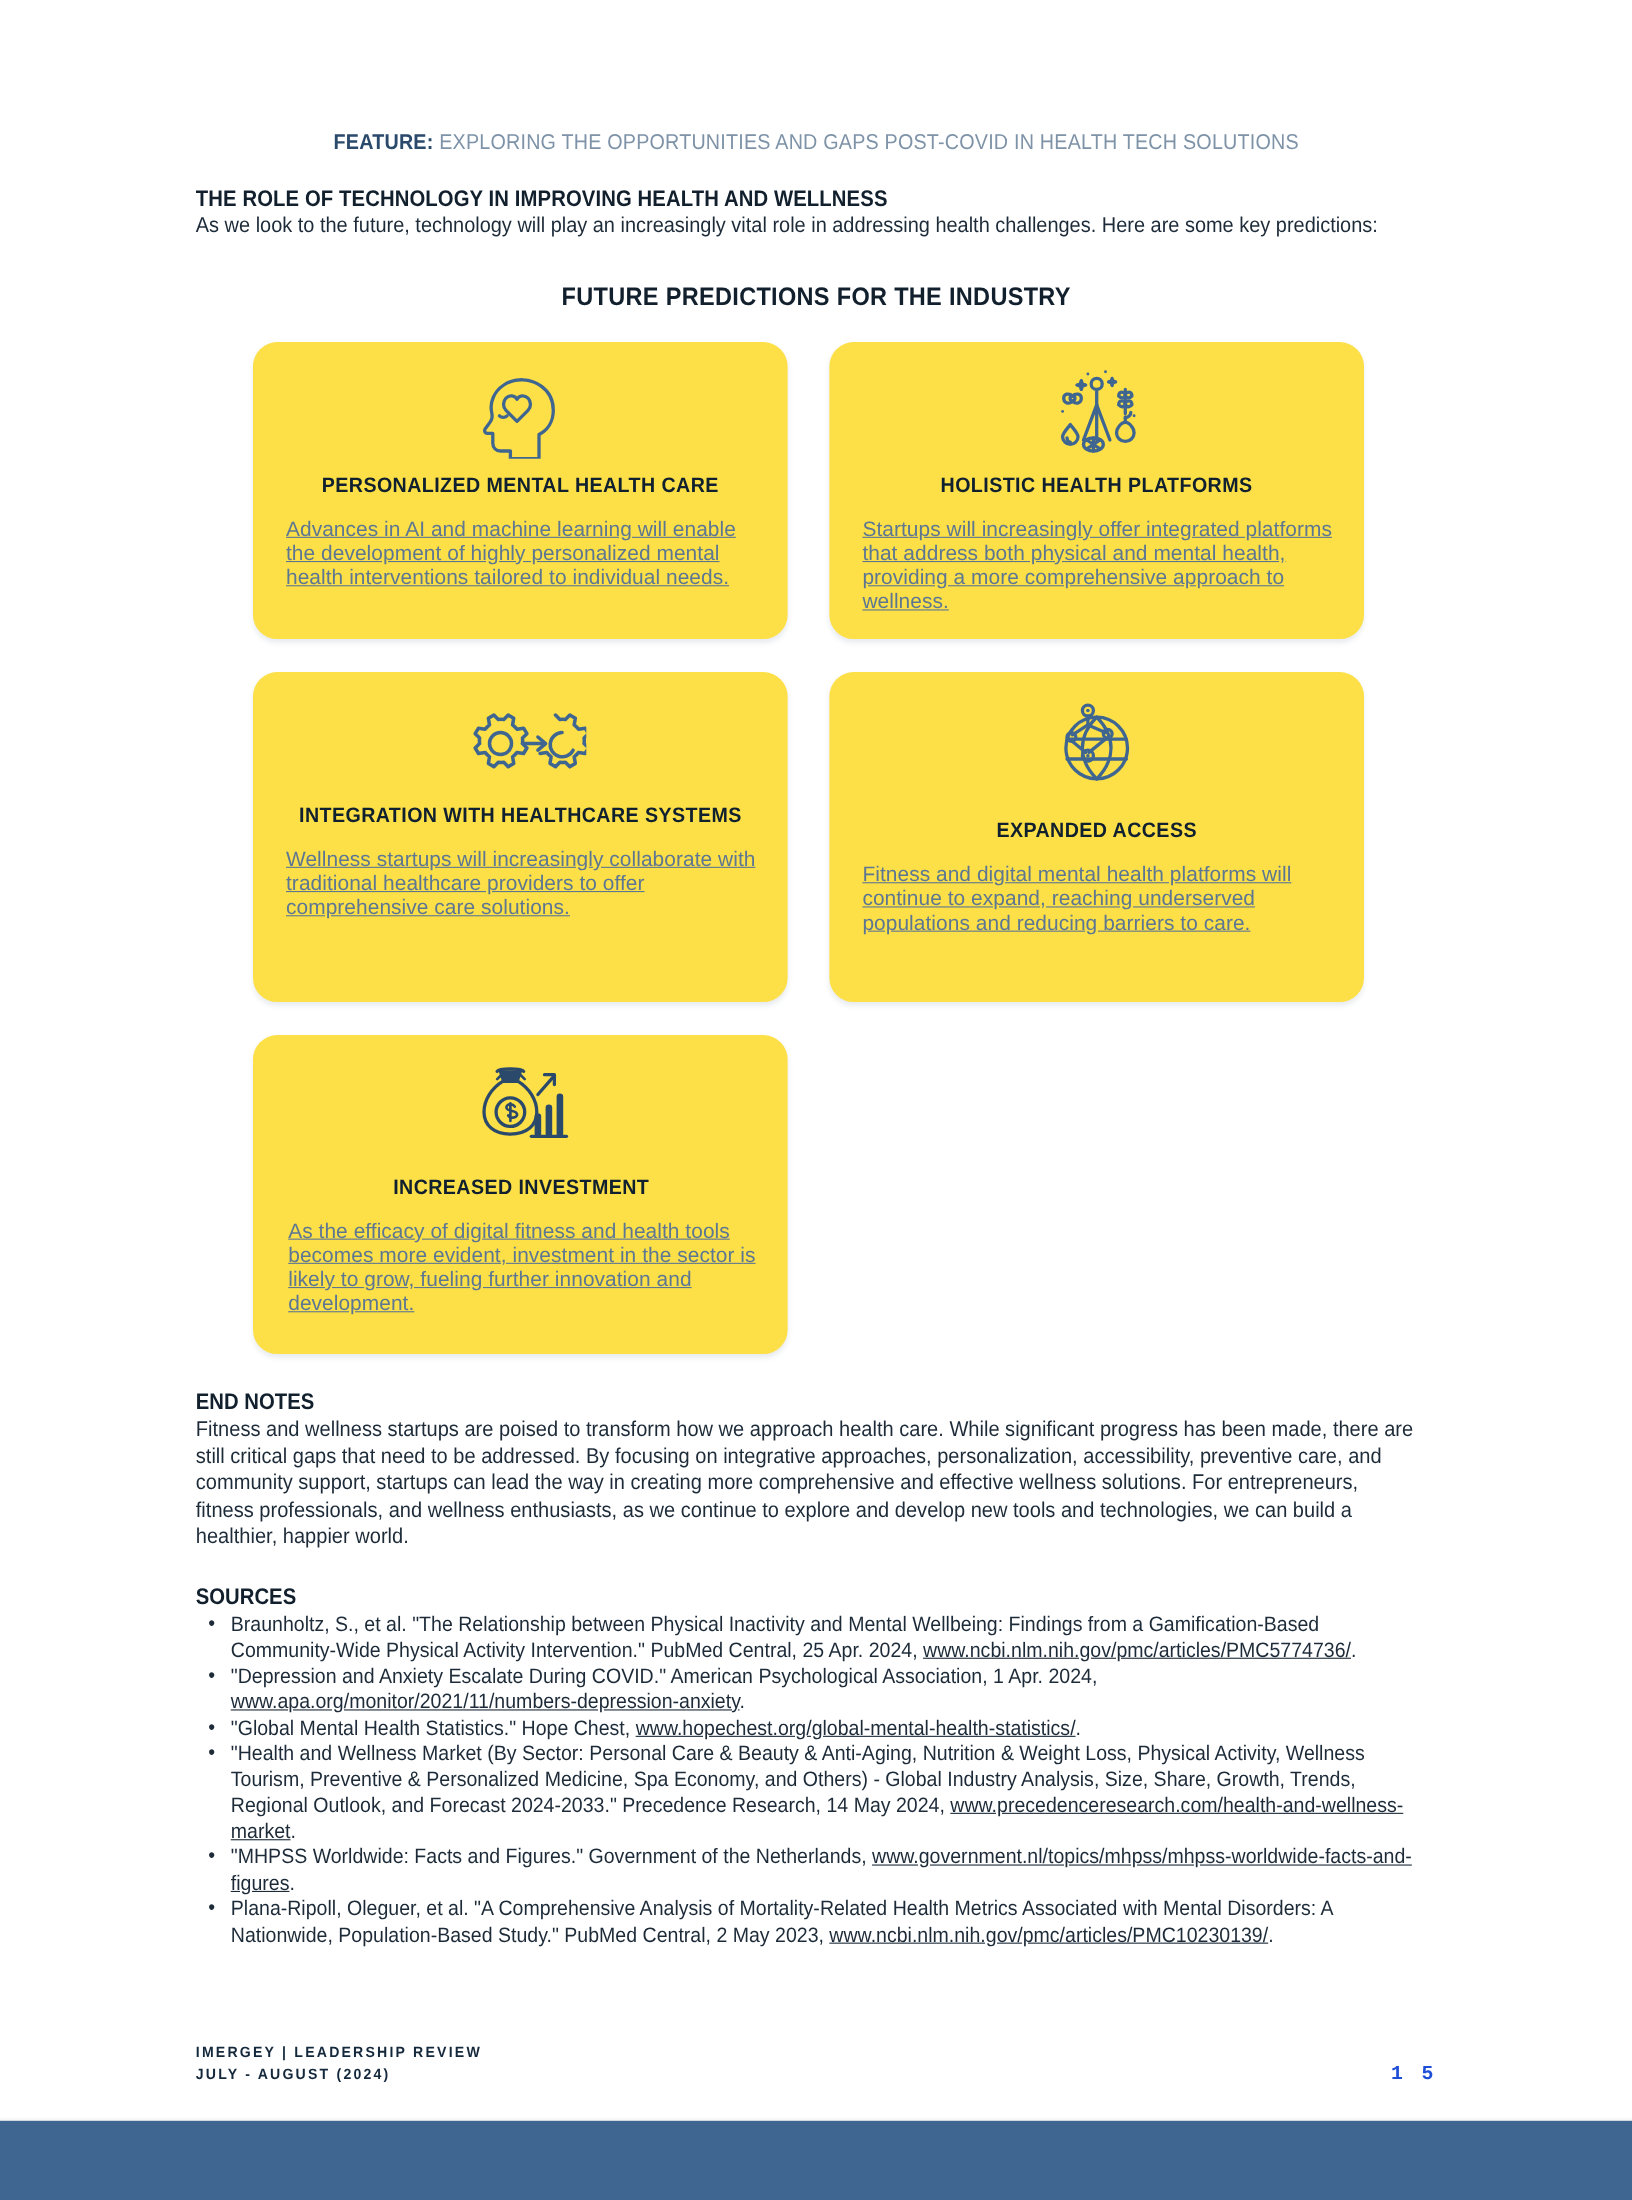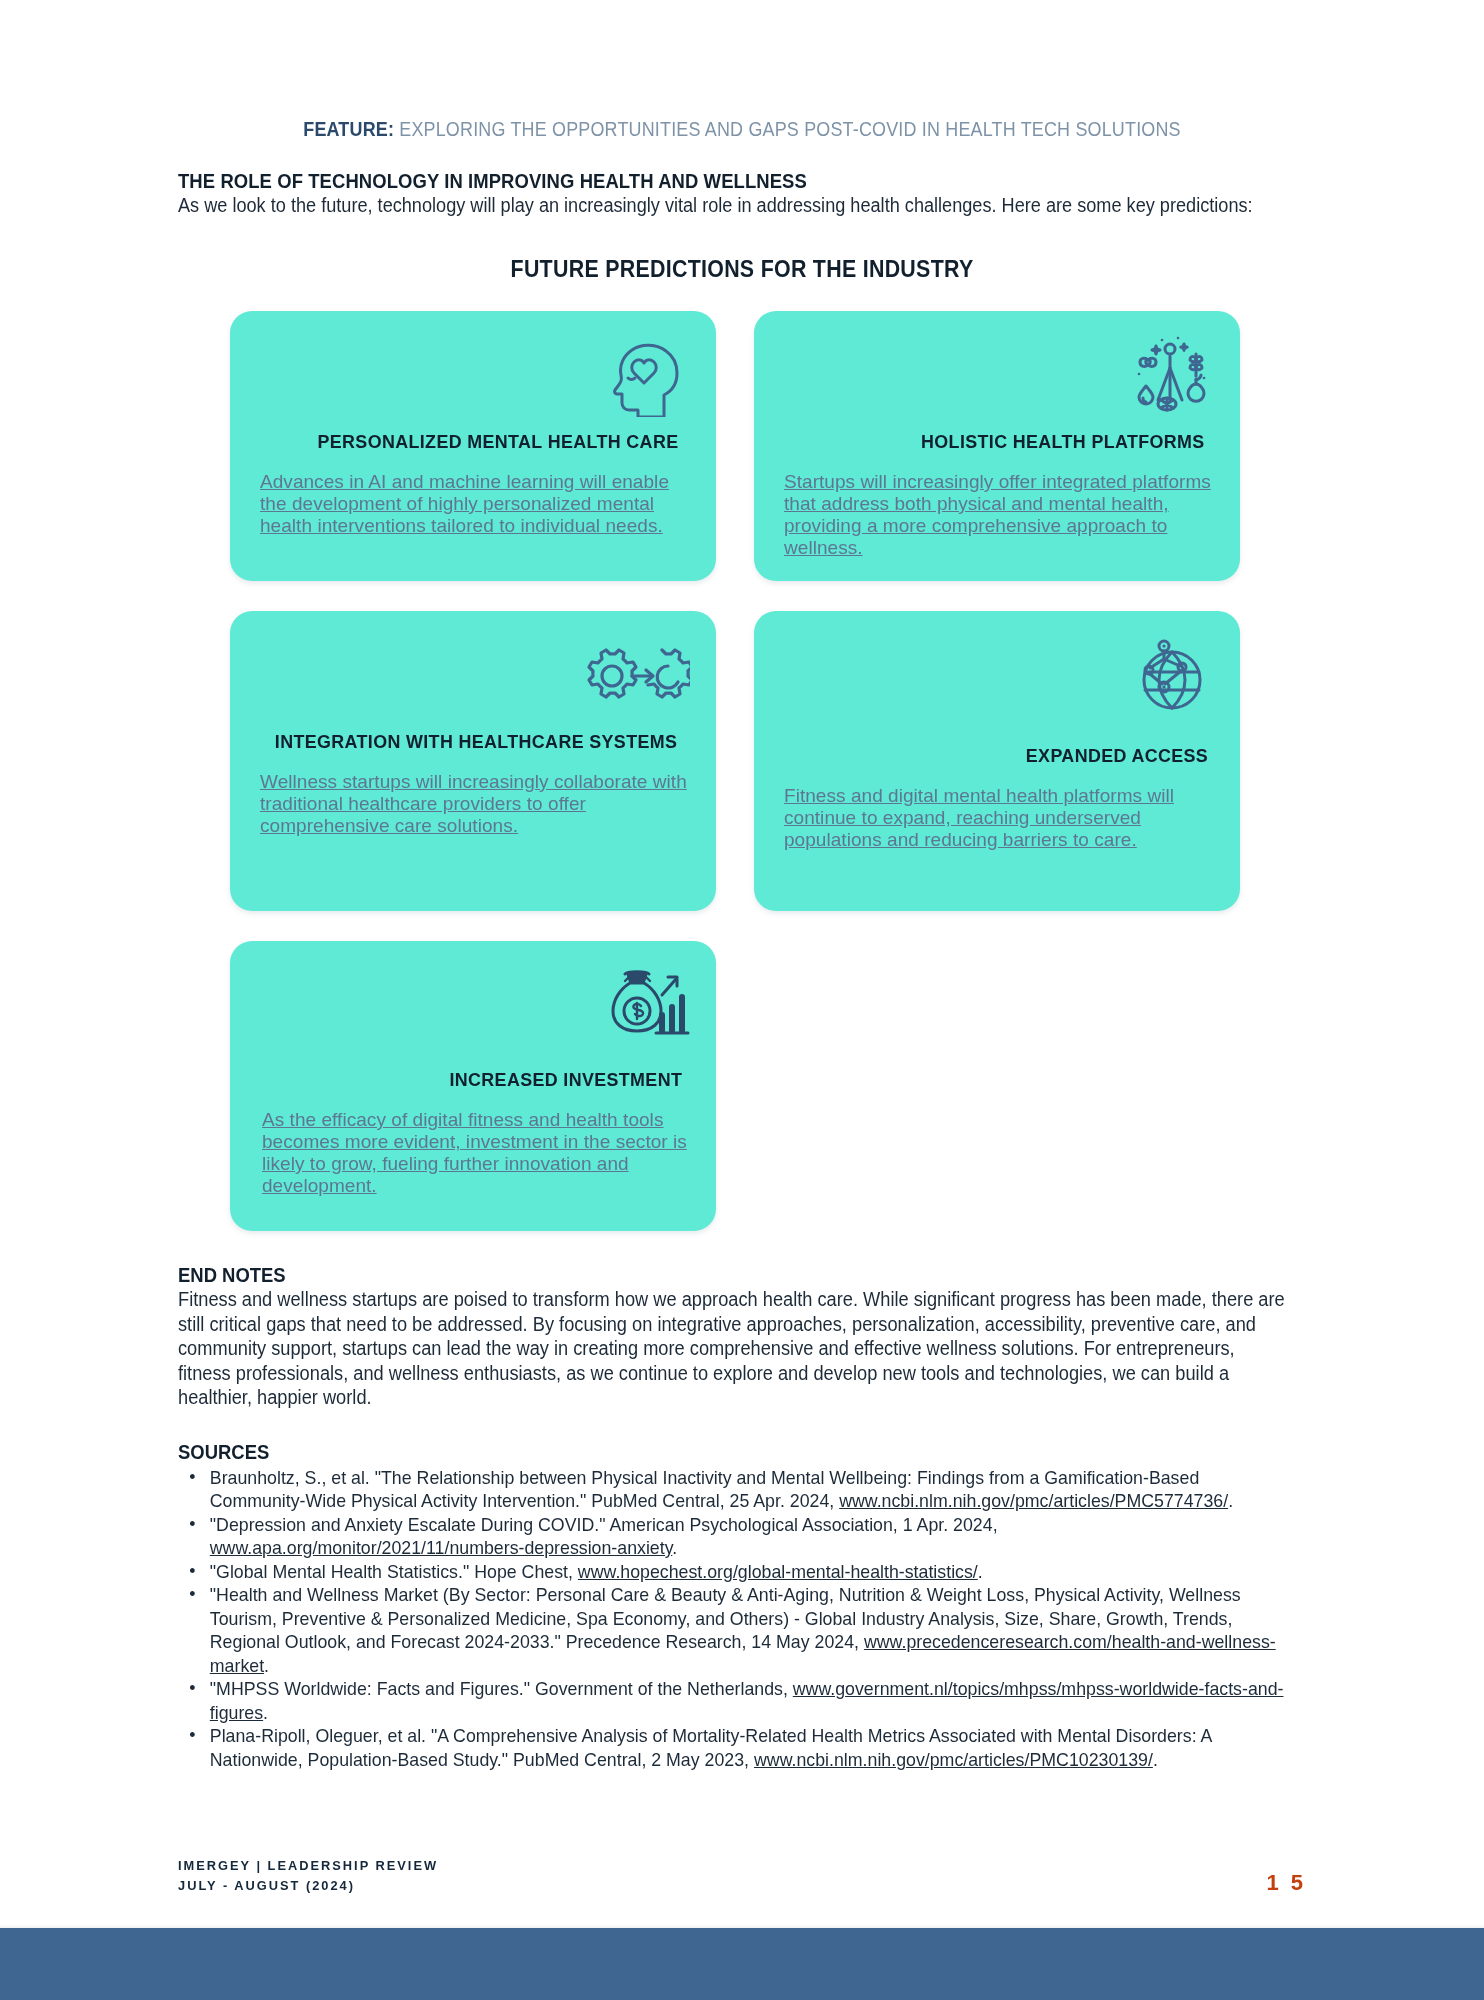--- a/index.html
+++ b/index.html
@@ -79,28 +79,28 @@
   .grid {
     margin-top: 28px;
     display: grid;
     grid-template-columns: 1fr 1fr;
     column-gap: 38px;
     row-gap: 30px;
     width: 1010px;
     margin-left: 52px;
   }
   .card {
-    background: #5eead4;
+    background: #fde047;
     border-radius: 22px;
     box-shadow: 0 3px 5px rgba(120,135,155,.16);
     padding: 16px 26px 22px 26px;
     min-height: 228px;
     display: flex;
     flex-direction: column;
-    align-items: flex-end;
+    align-items: center;
   }
   .card-icon {
     height: 86px;
     display: flex;
     align-items: center;
     justify-content: center;
     margin-top: 6px;
   }
   .card-icon svg { display: block; }
   .card-title {
@@ -197,24 +197,25 @@
   .footer-left {
     font-size: 13.5px;
     letter-spacing: 2.1px;
     color: #14283c;
     line-height: 20px;
     font-weight: bold;
     transform: scaleX(.95);
     transform-origin: left bottom;
   }
   .footer-page {
-    font-size: 22px;
+    font-size: 18px;
     letter-spacing: 3px;
-    color: #c2410c;
-    font-weight: bold;
+    color: #1d4ed8;
+    font-weight: bold;
+    font-family: Liberation Mono, monospace;
   }
   .bottom-bar {
     position: absolute;
     left: 0; bottom: 0;
     width: 1484px; height: 72px;
     background: #3f6690;
   }
   .bottom-bar-shadow {
     position: absolute;
     left: 0; bottom: 72px;

